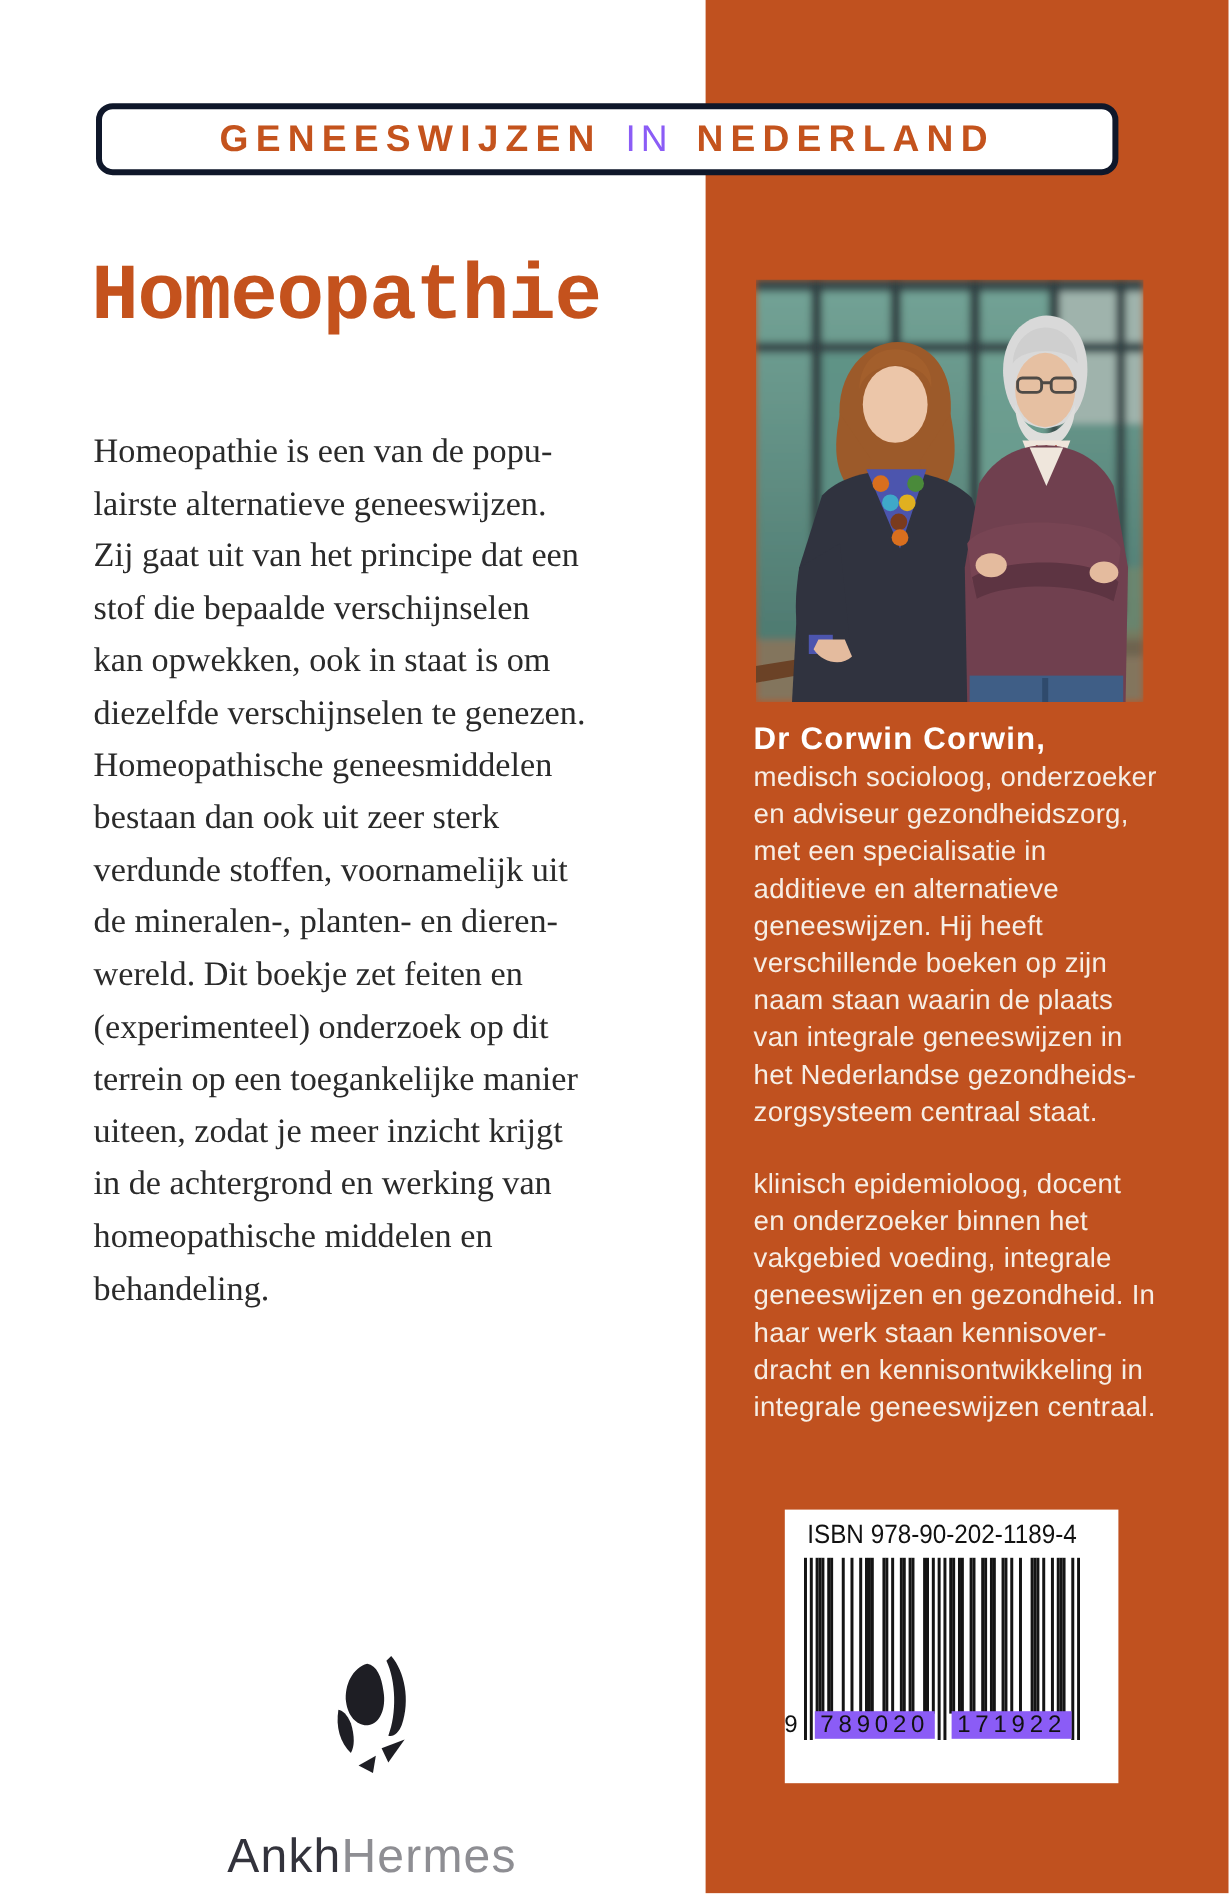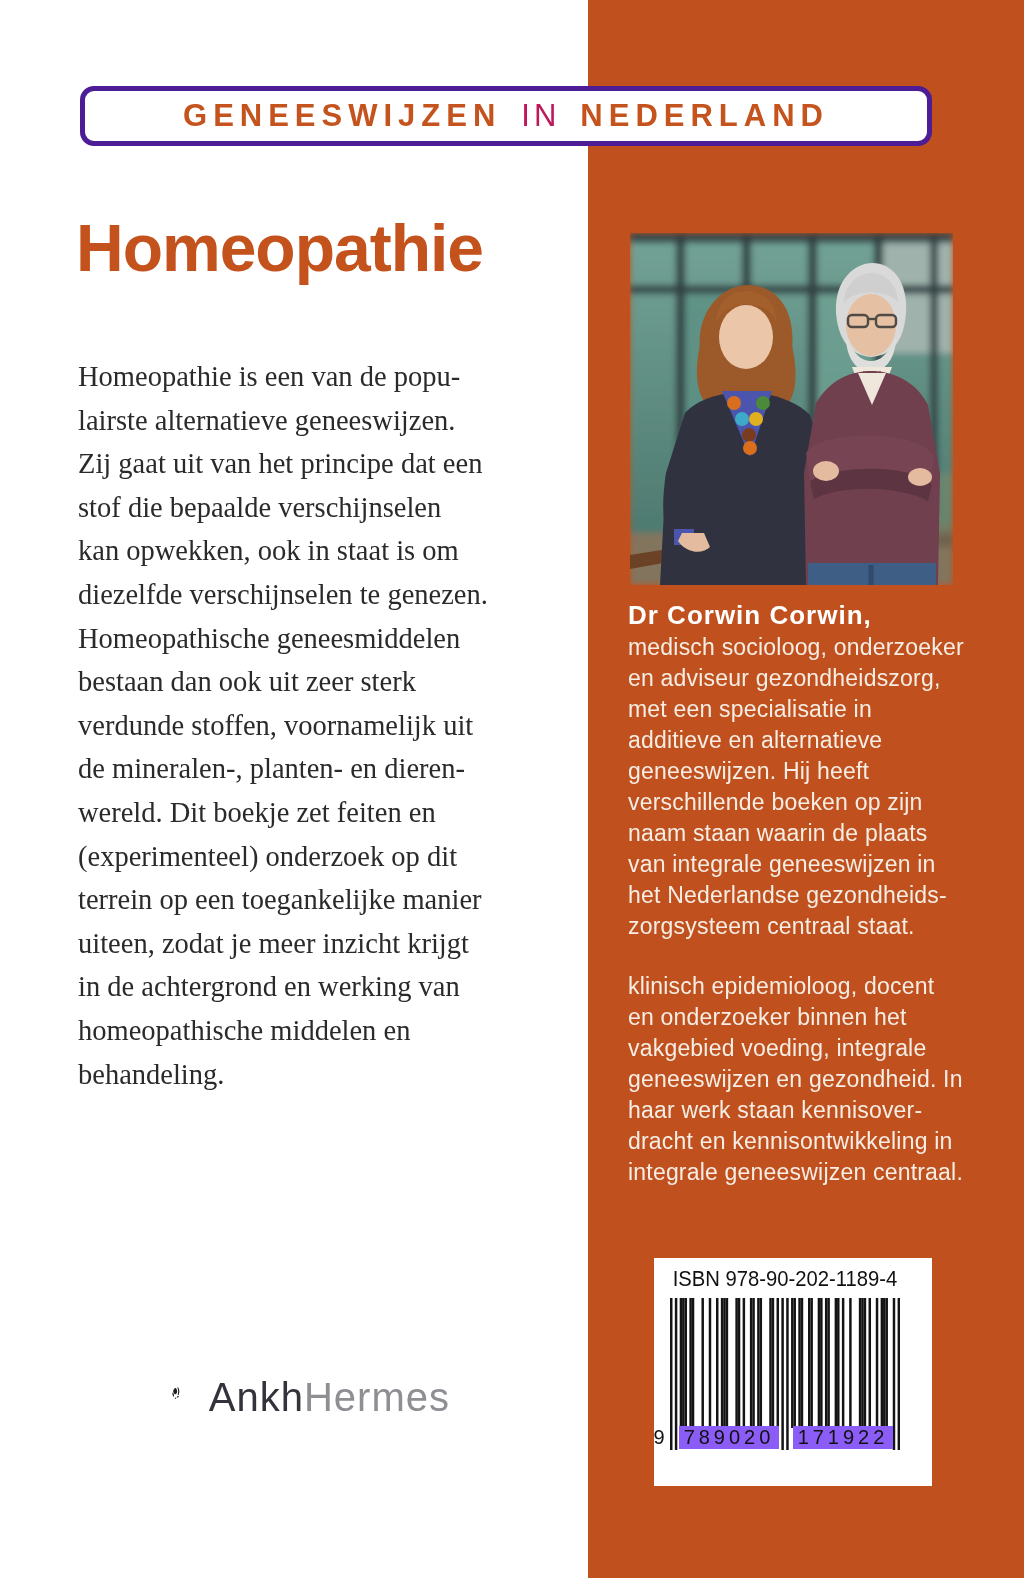--- a/index.html
+++ b/index.html
@@ -11,34 +11,34 @@
     font-family:"Liberation Sans", sans-serif;
   }
   
   .orange-col{
     position:absolute;left:588px;top:0;width:436px;height:1578px;
     background:#c0511f;
   }
   
   .series-box{
     position:absolute;left:80px;top:86px;width:842px;height:50px;
-    background:#ffffff;border:5px solid #4c1d95;border-radius:14px;
+    background:#ffffff;border:5px solid #0f172a;border-radius:14px;
     display:flex;align-items:center;justify-content:center;gap:20px;
   }
   .series-word{
     font-weight:bold;font-size:31px;letter-spacing:6px;color:#c4531d;
     font-family:"Liberation Sans", sans-serif;
   }
   .series-in{
-    font-weight:400;font-size:31px;letter-spacing:4px;color:#be185d;
+    font-weight:400;font-size:31px;letter-spacing:4px;color:#8b5cf6;
   }
   
   .book-title{
     position:absolute;left:76px;top:210px;
-    font-family:Liberation Sans, sans-serif;
+    font-family:Liberation Mono, monospace;
     font-weight:bold;font-size:66px;color:#c4521d;letter-spacing:-1px;
   }
   
   .blurb{
     position:absolute;left:78px;top:355px;
     font-family:"Liberation Serif", serif;
     font-size:28.5px;line-height:43.6px;color:#2a2a2a;
     white-space:pre;
   }
   
@@ -73,22 +73,22 @@
   .bc-digit{
     position:absolute;color:#111;font-size:20px;
     font-family:"Liberation Sans", sans-serif;letter-spacing:4px;
     text-align:center;top:168px;background:#8b5cf6;
   }
   .bc-first{left:-4px;width:18px;letter-spacing:0;background:transparent;}
   .bc-left{left:25px;width:100px;}
   .bc-right{left:139px;width:100px;}
   
   .logo{
-    position:absolute;left:170px;top:1299px;width:280px;height:190px;
-    display:flex;flex-direction:row;align-items:center;gap:27px;
+    position:absolute;left:170px;top:1380px;width:280px;height:190px;
+    display:flex;flex-direction:column;align-items:center;gap:27px;
   }
   .logo-symbol{width:110px;height:128px;}
   .logo-text{
     margin-top:6px;font-size:40px;letter-spacing:1px;
     font-family:"Liberation Sans", sans-serif;font-weight:400;
   }
   .logo-ankh{color:#33333c;}
   .logo-hermes{color:#8e8e93;}
 </style>
 </head>

